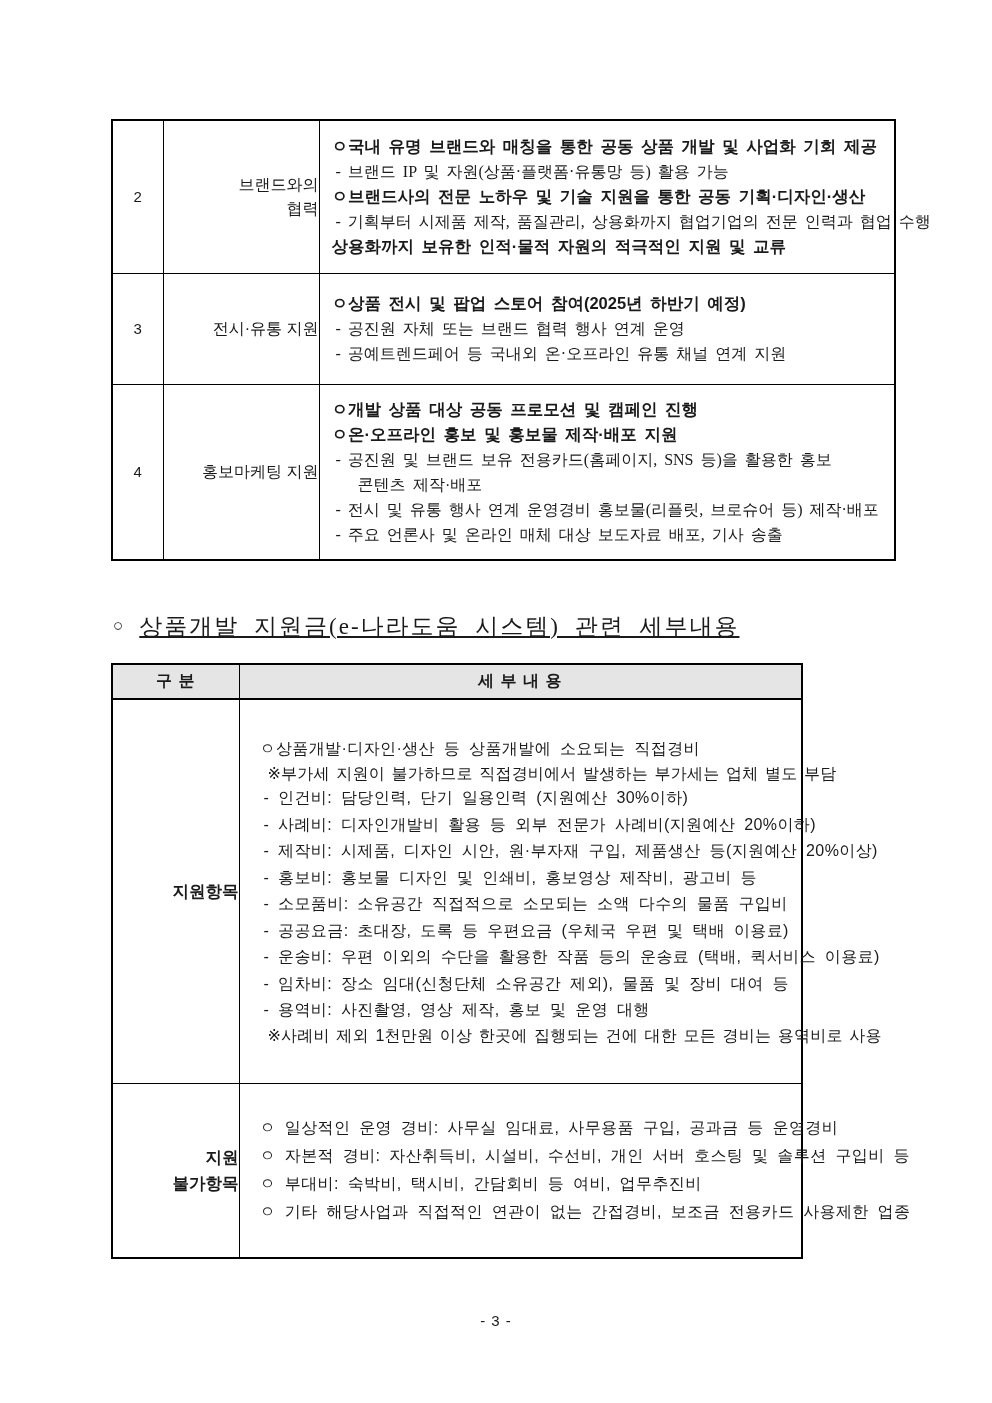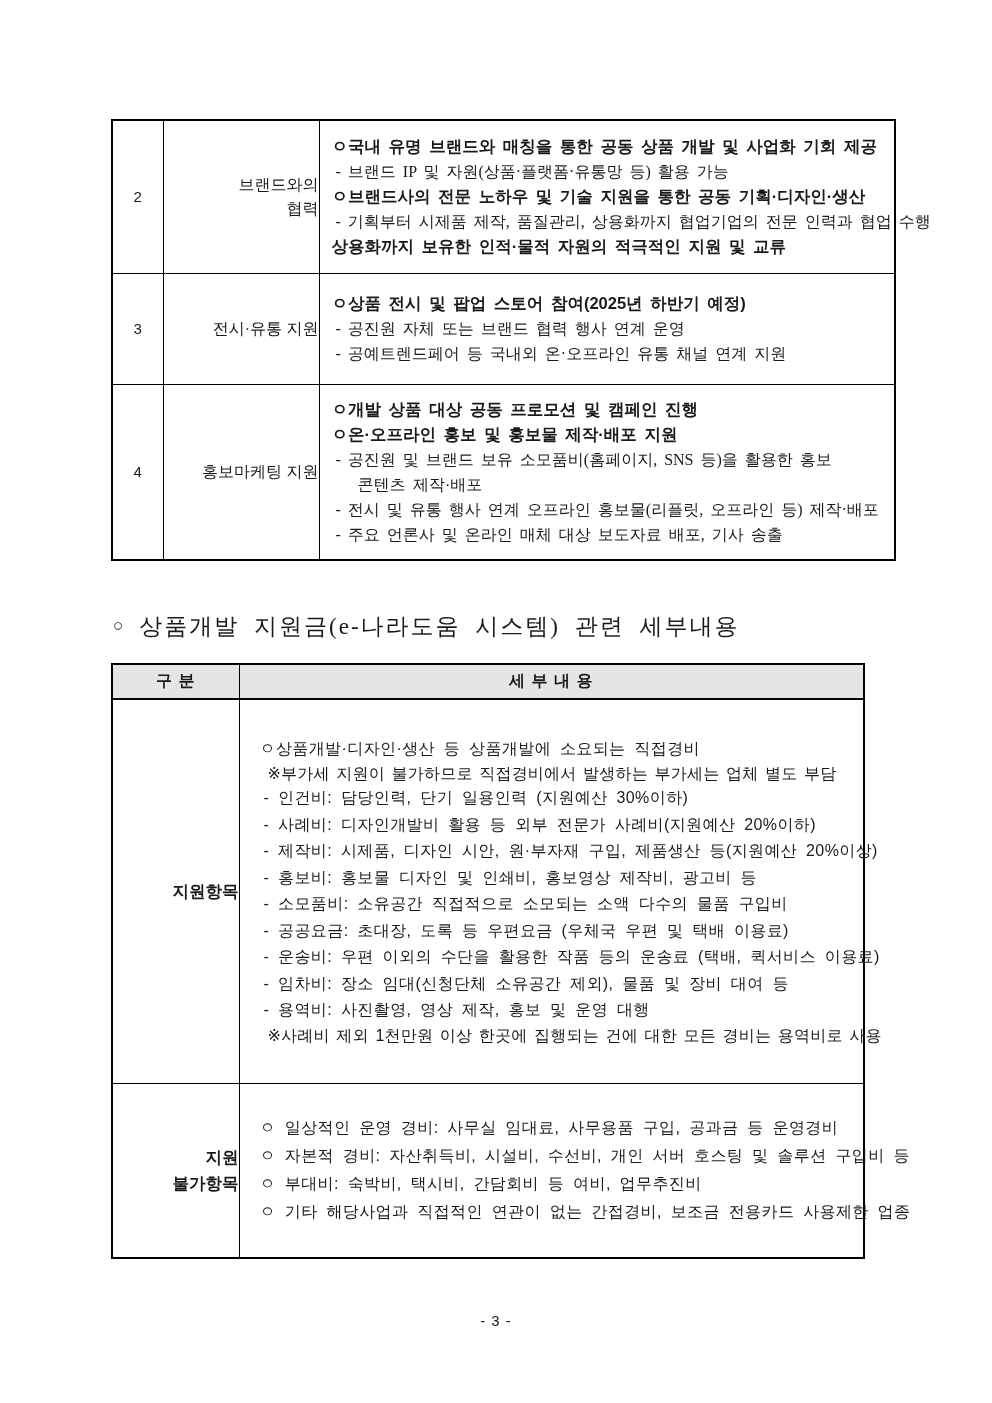--- a/index.html
+++ b/index.html
@@ -21,24 +21,24 @@
   .t1 .ln { font-size:16px; line-height:25px; word-spacing:3px; white-space:nowrap; }
   .t1 .ln-o    { font-weight:700; font-size:16.5px; }
   .t1 .ln-dash { padding-left:4px;font-family:Liberation Serif, serif; }
   .t1 .ln-cont { padding-left:26px; }
 
   
   .heading { position:absolute; left:113px; top:604px; height:44px;
              display:flex; align-items:center;
              font-family:"Liberation Serif","DejaVu Serif",serif; }
   .heading .bullet { font-size:17px; margin-right:16px; }
-  .heading .title  { font-size:23px; letter-spacing:2px; word-spacing:7px; font-weight:500; }
+  .heading .title  { font-size:23px; letter-spacing:2px; word-spacing:7px; font-weight:500;text-decoration:underline; }
 
   
-  .t2 { position:absolute; left:111px; top:663px; width:754px; border:2px solid #000; }
+  .t2 { position:absolute; left:111px; top:663px; width:692px; border:2px solid #000; }
   .t2 th { background:#e5e5e5; height:35px; font-size:16px; font-weight:700;
            letter-spacing:1px; border-bottom:2px solid #000; }
   .t2 th.hcol1 { width:127px; }
   .t2 td.label { text-align:right; font-weight:700; font-size:16.5px;
                  white-space:pre-line; line-height:26px; }
   .t2 td.content { padding:10px 6px 10px 20px; }
   .t2 tr.r0 { height:384px; }
   .t2 tr.r1 { height:175px; }
   .t2 .ln { font-size:16px; line-height:26.5px; letter-spacing:0.4px; word-spacing:4px; white-space:nowrap; }
   .t2 tr.r1 .ln { line-height:28px; }
@@ -74,23 +74,23 @@
           <div class="ln ln-dash">- 공진원 자체 또는 브랜드 협력 행사 연계 운영</div>
           <div class="ln ln-dash">- 공예트렌드페어 등 국내외 온·오프라인 유통 채널 연계 지원</div>
         </td>
       </tr>
       <tr class="r2">
         <td class="num">4</td>
         <td class="label">홍보마케팅 지원</td>
         <td class="content">
           <div class="ln ln-o">ㅇ개발 상품 대상 공동 프로모션 및 캠페인 진행</div>
           <div class="ln ln-o">ㅇ온·오프라인 홍보 및 홍보물 제작·배포 지원</div>
-          <div class="ln ln-dash">- 공진원 및 브랜드 보유 소모품비(홈페이지, SNS 등)을 활용한 홍보</div>
+          <div class="ln ln-dash">- 공진원 및 브랜드 보유 전용카드(홈페이지, SNS 등)을 활용한 홍보</div>
           <div class="ln ln-cont">콘텐츠 제작·배포</div>
-          <div class="ln ln-dash">- 전시 및 유통 행사 연계 오프라인 홍보물(리플릿, 오프라인 등) 제작·배포</div>
+          <div class="ln ln-dash">- 전시 및 유통 행사 연계 운영경비 홍보물(리플릿, 브로슈어 등) 제작·배포</div>
           <div class="ln ln-dash">- 주요 언론사 및 온라인 매체 대상 보도자료 배포, 기사 송출</div>
         </td>
       </tr>
     </tbody>
 </table>
 
 <div class="heading">
   <span class="bullet">○</span>
   <span class="title">상품개발 지원금(e-나라도움 시스템) 관련 세부내용</span>
 </div>

